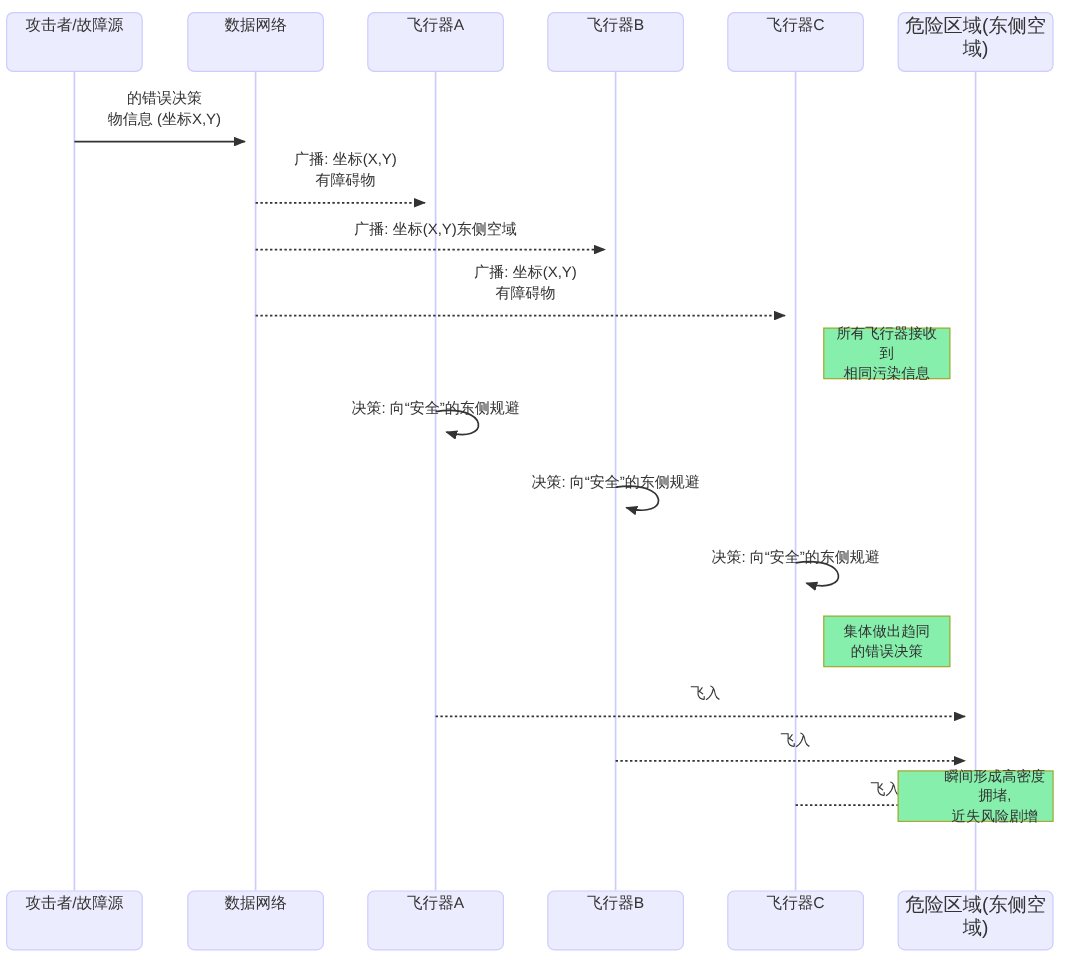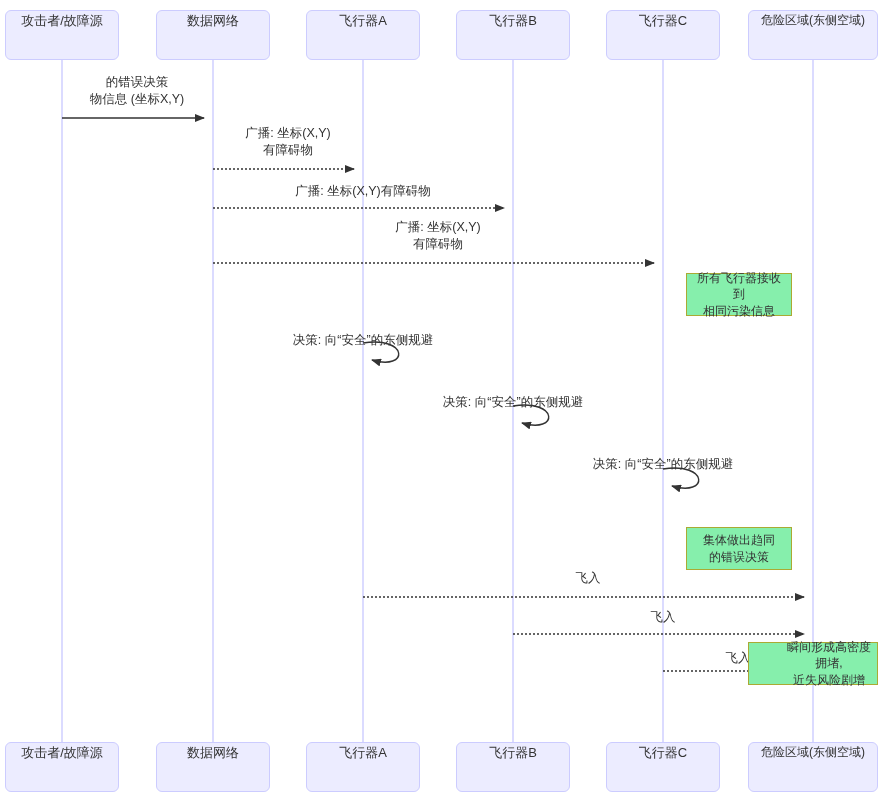--- a/index.html
+++ b/index.html
@@ -35,21 +35,21 @@
     border-radius: 6px;
     display: flex;
     align-items: flex-start;
     justify-content: center;
     text-align: center;
     font-size: 13px;
     color: #333333;
     line-height: 1.2;
     padding: 2px 4px;
   }
-  .actor-box.narrow-label { font-size: 12px; }
+  .actor-box.narrow-label { font-size: 16px; }
   .note-box {
     position: absolute;
     box-sizing: border-box;
     background: #86efac;
     border: 1px solid #AAAA33;
     display: flex;
     align-items: center;
     justify-content: center;
     text-align: center;
     font-size: 12px;
@@ -139,32 +139,32 @@
       </div>
       <div class="actor-box narrow-label" style="left: 748px; top: 742px; width: 130px; height: 50px;">
         <span>危险区域(东侧空域)</span>
       </div>
     </div>
   <div id="msg-labels">
       <div class="msg-label" style="left: 137px; top: 74px;">的错误决策
 物信息 (坐标X,Y)</div>
       <div class="msg-label" style="left: 288px; top: 125px;">广播: 坐标(X,Y)
 有障碍物</div>
-      <div class="msg-label" style="left: 363px; top: 183px;">广播: 坐标(X,Y)有障碍物</div>
+      <div class="msg-label" style="left: 363px; top: 183px;">广播: 坐标(X,Y)东侧空域</div>
       <div class="msg-label" style="left: 438px; top: 219px;">广播: 坐标(X,Y)
 有障碍物</div>
       <div class="msg-label" style="left: 363px; top: 332px;">决策: 向“安全”的东侧规避</div>
       <div class="msg-label" style="left: 513px; top: 394px;">决策: 向“安全”的东侧规避</div>
       <div class="msg-label" style="left: 663px; top: 456px;">决策: 向“安全”的东侧规避</div>
       <div class="msg-label" style="left: 588px; top: 570px;">飞入</div>
       <div class="msg-label" style="left: 663px; top: 609px;">飞入</div>
       <div class="msg-label" style="left: 738px; top: 650px;">飞入</div>
     </div>
   <div id="notes-layer">
       <div class="note-box" style="left: 686px; top: 273px; width: 106px; height: 43px;"><span>所有飞行器接收到
 相同污染信息</span></div>
-      <div class="note-box" style="left: 686px; top: 527px; width: 106px; height: 43px;"><span>集体做出趋同
+      <div class="note-box" style="left: 686px; top: 513px; width: 106px; height: 43px;"><span>集体做出趋同
 的错误决策</span></div>
       <div class="note-box" style="left: 748px; top: 642px; width: 130px; height: 43px; padding-left: 38px;"><span>瞬间形成高密度拥堵,
 近失风险剧增</span></div>
     </div>
 
 </div>
 
 </body></html>

